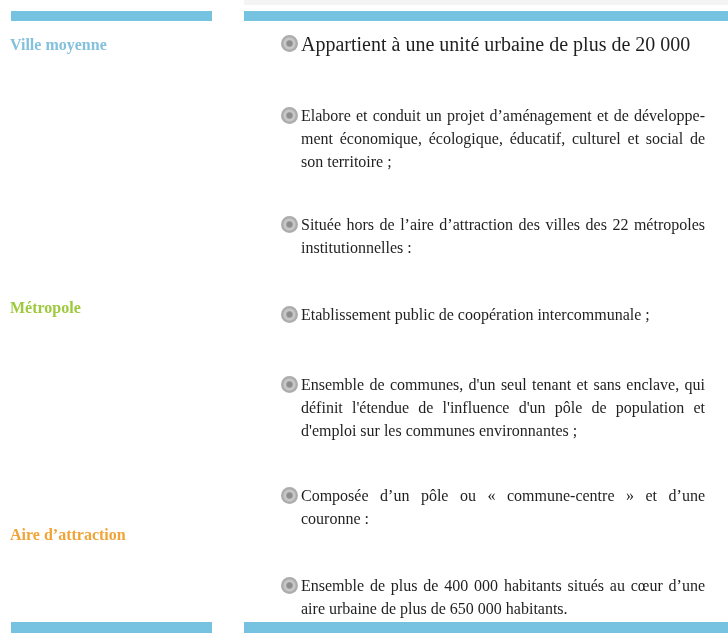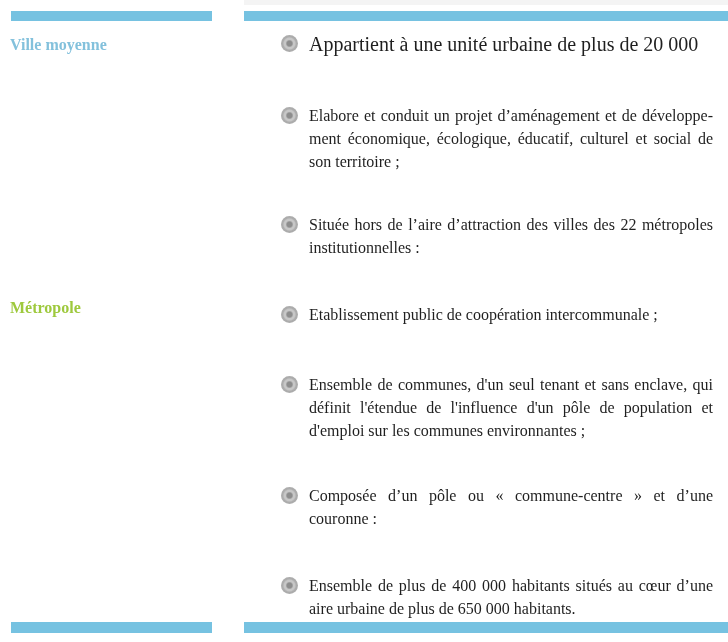--- a/index.html
+++ b/index.html
@@ -41,21 +41,21 @@
   .def-row .bullet {
     position: absolute;
     left: 0;
     width: 17px; height: 17px;
     border-radius: 50%;
     background: radial-gradient(circle at 50% 50%,
       #8d8d8d 0 21%, #c7c7c7 33% 44%, #acacac 56% 100%);
   }
   .def-row .def-text {
     position: absolute;
-    left: 28px;
+    left: 20px;
     width: 404px;
     color: #1f1f1f;
     text-align: justify;
     hyphens: manual;
   }
   .def-text.lead {
     font-size: 20px;
     font-weight: normal;
     line-height: 24px;
     text-align: left;
@@ -80,20 +80,21 @@
 
   <div class="edge-strip" style="background-color: rgb(244, 244, 244);"></div>
 
   <div class="bar top-left" style="background-color: rgb(118, 194, 225);"></div>
   <div class="bar top-right" style="background-color: rgb(118, 194, 225);"></div>
   <div class="bar bottom-left" style="background-color: rgb(118, 194, 225);"></div>
   <div class="bar bottom-right" style="background-color: rgb(118, 194, 225);"></div>
 
   <div class="term t1" style="color: rgb(131, 193, 220);">Ville moyenne</div>
   <div class="term t2" style="color: rgb(158, 201, 61); text-align: right;">Métropole</div>
+  <div class="term t3" style="color: rgb(240, 164, 55);">Aire d’attraction</div>
 
   <div class="def-row r1">
     <span class="bullet"></span>
     <div class="def-text lead">Appartient à une unité urbaine de plus de 20&nbsp;000</div>
   </div>
 
   <div class="def-row r2">
     <span class="bullet"></span>
     <div class="def-text bold">Elabore et conduit un projet d’aménagement et de développe­ment économique, écologique, éducatif, culturel et social de son territoire&nbsp;;</div>
   </div>

